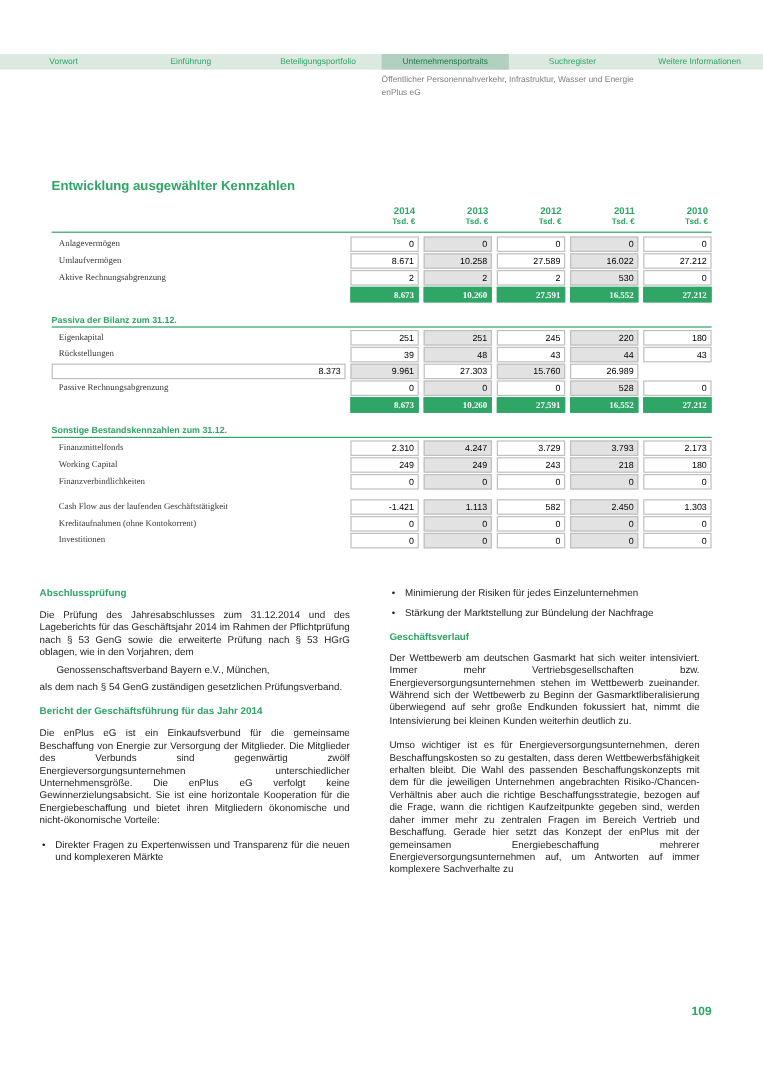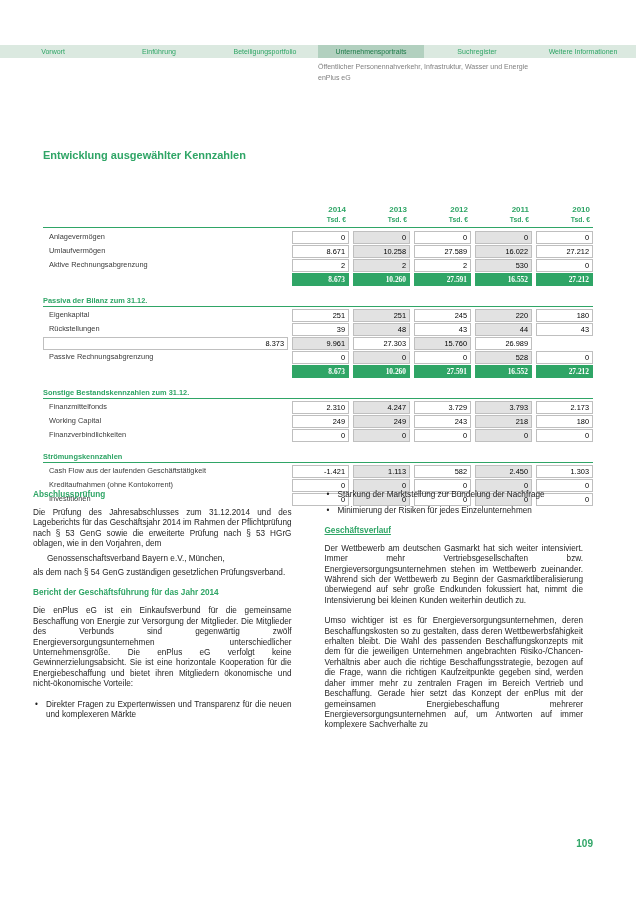--- a/index.html
+++ b/index.html
@@ -9,23 +9,23 @@
 
   
   .navbar { position:absolute; top:45px; left:0; width:100%; height:13px; display:flex; background:var(--nav-bg,#dbe9e0); }
   .nav-item { flex:1; font-size:7px; line-height:13px; color:var(--accent,#2fa566); text-align:center; cursor:pointer; white-space:nowrap; overflow:hidden; }
   .nav-item.active { background:var(--nav-active-bg,#b2d0bf); color:var(--accent-dark,#1d7a49); }
   .subhead { position:absolute; top:61px; left:318px; font-size:7px; line-height:11px; color:#808080; }
 
   .doc-title { position:absolute; top:149px; left:43px; font-size:11px; font-weight:bold; color:var(--accent,#2fa566); }
 
   
-  .ktable { position:absolute; top:204px; left:43px; width:550px; }
+  .ktable { position:absolute; top:170px; left:43px; width:550px; }
   .trow { display:grid; grid-template-columns:1fr 57px 57px 57px 57px 57px; column-gap:4px; }
-  .tlabel { font-size:7.4px; line-height:11px; color:#3a3a3a; padding-left:6px; white-space:nowrap; overflow:hidden; }
+  .tlabel { font-size:7.4px; line-height:11px; color:#3a3a3a; padding-left:6px; white-space:nowrap; overflow:hidden;font-family:Liberation Serif, serif; }
   .tcell { text-align:right; font-size:7.4px; line-height:9px; padding:1px 3px 1px 0; }
   .vcell { background:#fff; border:1px solid #bfbfbf; margin-bottom:1px; }
   .vcell.shaded { background:var(--shaded,#e2e2e2); }
   .vcell.total { background:var(--accent,#2fa566); border-color:var(--accent,#2fa566); color:#fff; font-weight:bold;font-family:Liberation Serif, serif; }
   .header-row { border-bottom:1.5px solid var(--accent,#2fa566); padding-bottom:2px; margin-bottom:3px; }
   .hcell { font-weight:bold; color:var(--accent,#2fa566); border:none; background:none; }
   .hcell .year { font-size:8px; line-height:10px; }
   .hcell .unit { font-size:6.8px; line-height:9px; }
   .section-row { border-bottom:1px solid var(--accent,#2fa566); margin:1px 0 2px; }
   .slabel { grid-column:1/-1; font-size:7.4px; line-height:11px; font-weight:bold; color:var(--accent,#2fa566); }
@@ -185,23 +185,20 @@
       </div>
       <div class="trow">
         <div class="tlabel">Finanzverbindlichkeiten</div>
         <div class="tcell vcell">0</div>
         <div class="tcell vcell shaded">0</div>
         <div class="tcell vcell">0</div>
         <div class="tcell vcell shaded">0</div>
         <div class="tcell vcell">0</div>
       </div>
       <div class="tgap"></div>
-      <div class="trow section-row">
-        <div class="slabel">Strömungskennzahlen</div>
-      </div>
       <div class="trow">
         <div class="tlabel">Cash Flow aus der laufenden Geschäftstätigkeit</div>
         <div class="tcell vcell">-1.421</div>
         <div class="tcell vcell shaded">1.113</div>
         <div class="tcell vcell">582</div>
         <div class="tcell vcell shaded">2.450</div>
         <div class="tcell vcell">1.303</div>
       </div>
       <div class="trow">
         <div class="tlabel">Kreditaufnahmen (ohne Kontokorrent)</div>
@@ -229,26 +226,26 @@
       <p class="indent-line">Genossenschaftsverband Bayern e.V., München,</p>
       <p class="body-p">als dem nach § 54 GenG zuständigen gesetzlichen Prüfungsverband.</p>
       <div class="green-head">Bericht der Geschäftsführung für das Jahr 2014</div>
       <p class="body-p">Die enPlus eG ist ein Einkaufsverbund für die gemeinsame Beschaffung von Energie zur Versorgung der Mitglieder. Die Mitglieder des Verbunds sind gegenwärtig zwölf Energieversorgungsunternehmen unterschiedlicher Unternehmensgröße. Die enPlus eG verfolgt keine Gewinnerzielungsabsicht. Sie ist eine horizontale Kooperation für die Energiebeschaffung und bietet ihren Mitgliedern ökonomische und nicht-ökonomische Vorteile:</p>
       <div class="bullet">
         <span>Direkter Fragen zu Expertenwissen und Transparenz für die neuen und komplexeren Märkte</span>
       </div>
     </div>
     <div class="col">
       <div class="bullet">
+        <span>Minimierung der Risiken für jedes Einzelunternehmen</span>
+      </div>
+      <div class="bullet">
         <span>Stärkung der Marktstellung zur Bündelung der Nachfrage</span>
       </div>
-      <div class="bullet">
-        <span>Minimierung der Risiken für jedes Einzelunternehmen</span>
-      </div>
-      <div class="green-head" style="margin-top:9px;text-decoration:underline;">Geschäftsverlauf</div>
+      <div class="green-head" style="margin-top:9px;">Geschäftsverlauf</div>
       <p class="body-p">Der Wettbewerb am deutschen Gasmarkt hat sich weiter intensiviert. Immer mehr Vertriebsgesellschaften bzw. Energieversorgungsunternehmen stehen im Wettbewerb zueinander. Während sich der Wettbewerb zu Beginn der Gasmarktliberalisierung überwiegend auf sehr große Endkunden fokussiert hat, nimmt die Intensivierung bei kleinen Kunden weiterhin deutlich zu.</p>
       <p class="body-p">Umso wichtiger ist es für Energieversorgungsunternehmen, deren Beschaffungskosten so zu gestalten, dass deren Wettbewerbsfähigkeit erhalten bleibt. Die Wahl des passenden Beschaffungskonzepts mit dem für die jeweiligen Unternehmen angebrachten Risiko-/Chancen-Verhältnis aber auch die richtige Beschaffungsstrategie, bezogen auf die Frage, wann die richtigen Kaufzeitpunkte gegeben sind, werden daher immer mehr zu zentralen Fragen im Bereich Vertrieb und Beschaffung. Gerade hier setzt das Konzept der enPlus mit der gemeinsamen Energiebeschaffung mehrerer Energieversorgungsunternehmen auf, um Antworten auf immer komplexere Sachverhalte zu</p>
     </div>
   </div>
 
   <div class="page-num">109</div>
 
 </div>
 
 </body></html>

